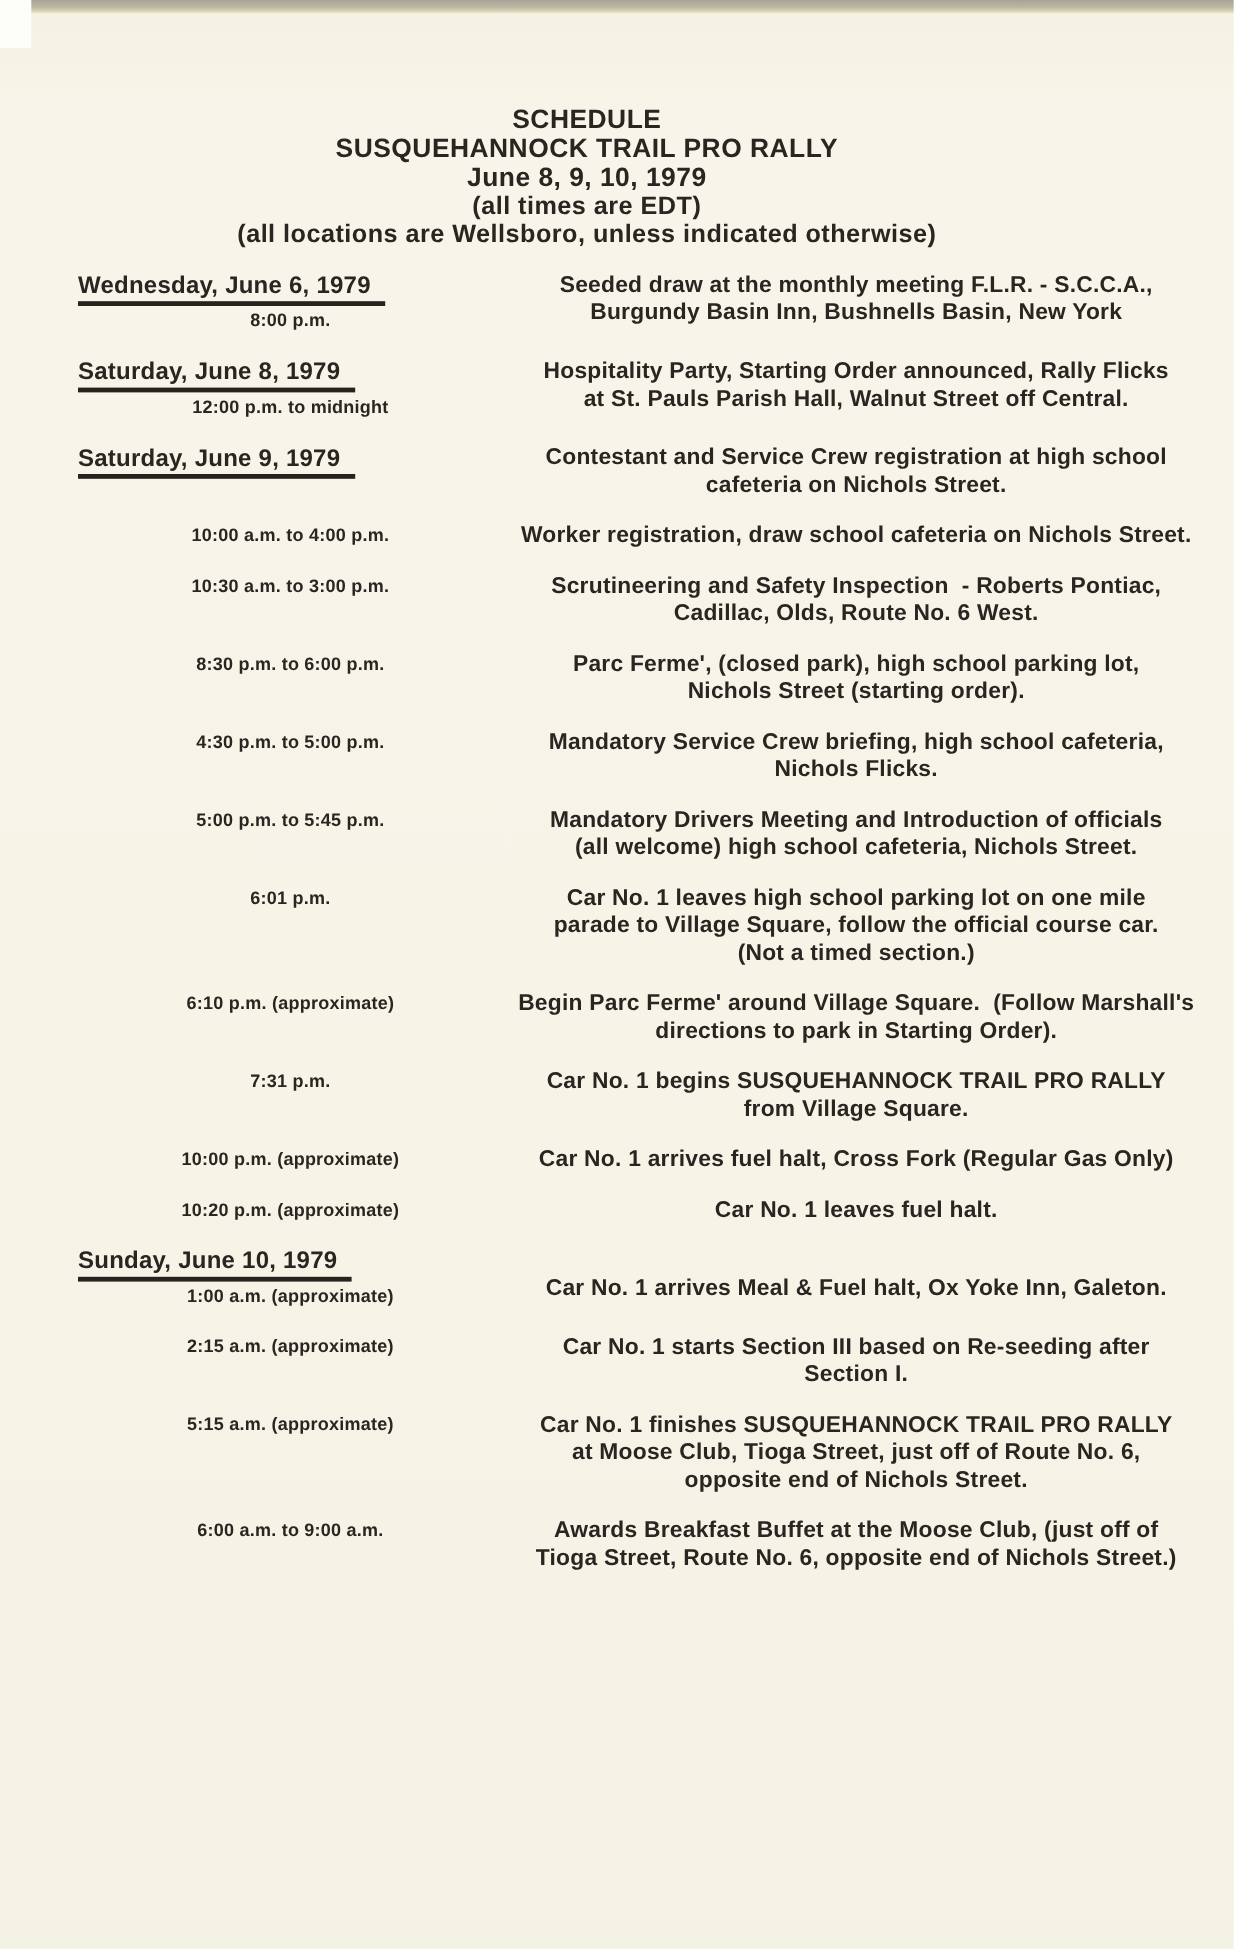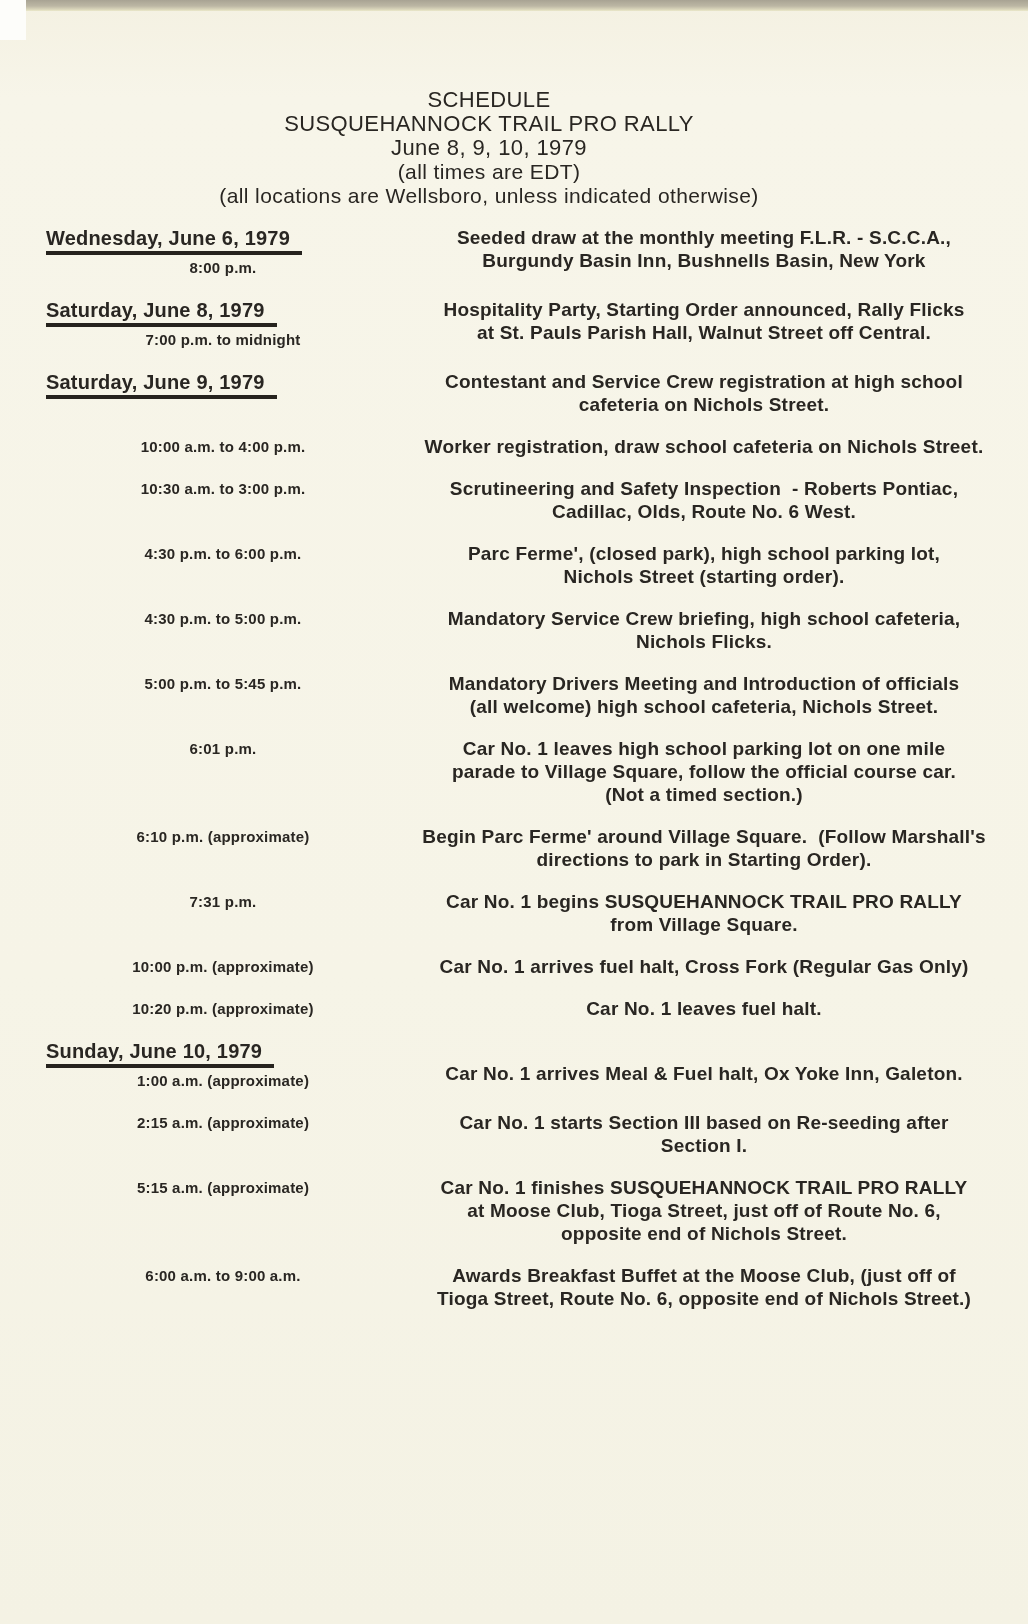--- a/index.html
+++ b/index.html
@@ -15,29 +15,29 @@
   .scan-top-band {
     position: absolute; top: 0; left: 26px; right: 0; height: 11px;
     background: linear-gradient(180deg, #a8a393 0%, #bcb7a4 55%, #d9d5ba 85%, #ebe8ca 100%);
   }
   .scan-top-corner {
     position: absolute; top: 0; left: 0; width: 26px; height: 40px;
     background: #fdfdfa;
   }
   .header-block {
     position: absolute; top: 88px; left: 0; width: 978px;
-    text-align: center; font-weight: 400;
+    text-align: center; font-weight: 700;
   }
   .h-line { font-size: 22px; line-height: 24px; letter-spacing: 0.4px; }
   .h-line.small { font-size: 21px; }
   .schedule {
     position: absolute; left: 46px; top: 226px; width: 962px;
   }
   .row { display: flex; margin-bottom: 19px; align-items: flex-start; }
-  .left-col { flex: 0 0 354px; width: 354px; }
+  .left-col { flex: 0 0 354px; width: 354px; margin-left: 19px; }
   .date-heading {
     display: inline-block;
     font-size: 20px; line-height: 24px; font-weight: 700;
     letter-spacing: 0.2px;
     border-bottom: 4px solid #26231e;
     padding: 0 12px 1px 0;
     margin-bottom: 1px;
   }
   .time-label {
     font-size: 15px; line-height: 23px; font-weight: 700; letter-spacing: 0.2px; text-align: center;
@@ -71,21 +71,21 @@
       <div><span class="date-heading">Wednesday, June 6, 1979</span></div>
       <div class="time-label">8:00 p.m.</div>
     </div>
     <div class="desc">Seeded draw at the monthly meeting F.L.R. - S.C.C.A.,
 Burgundy Basin Inn, Bushnells Basin, New York</div>
   </div>
 
   <div class="row">
     <div class="left-col">
       <div><span class="date-heading">Saturday, June 8, 1979</span></div>
-      <div class="time-label">7:00 p.m. to midnight</div>
+      <div class="time-label">12:00 p.m. to midnight</div>
     </div>
     <div class="desc">Hospitality Party, Starting Order announced, Rally Flicks
 at St. Pauls Parish Hall, Walnut Street off Central.</div>
   </div>
 
   <div class="row">
     <div class="left-col">
       <div><span class="date-heading">Saturday, June 9, 1979</span></div>
     </div>
     <div class="desc">Contestant and Service Crew registration at high school
@@ -102,21 +102,21 @@
   <div class="row">
     <div class="left-col">
       <div class="time-label">10:30 a.m. to 3:00 p.m.</div>
     </div>
     <div class="desc">Scrutineering and Safety Inspection  - Roberts Pontiac,
 Cadillac, Olds, Route No. 6 West.</div>
   </div>
 
   <div class="row">
     <div class="left-col">
-      <div class="time-label">4:30 p.m. to 6:00 p.m.</div>
+      <div class="time-label">8:30 p.m. to 6:00 p.m.</div>
     </div>
     <div class="desc">Parc Ferme', (closed park), high school parking lot,
 Nichols Street (starting order).</div>
   </div>
 
   <div class="row">
     <div class="left-col">
       <div class="time-label">4:30 p.m. to 5:00 p.m.</div>
     </div>
     <div class="desc">Mandatory Service Crew briefing, high school cafeteria,

